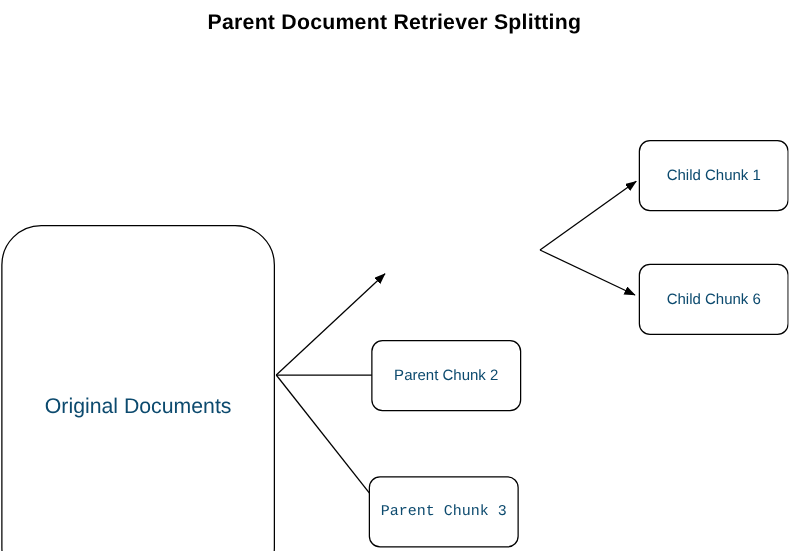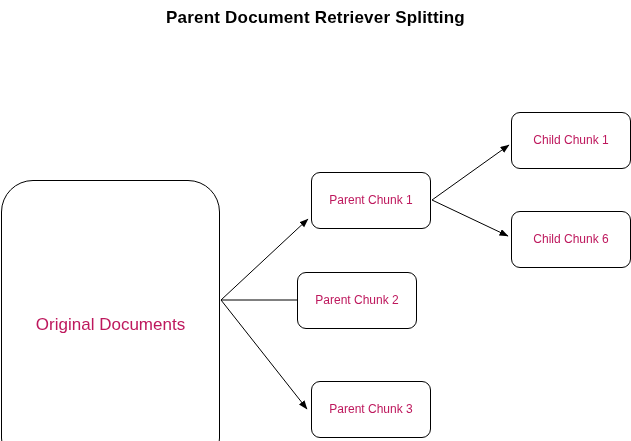--- a/index.html
+++ b/index.html
@@ -36,39 +36,39 @@
   }
   .node {
     position: absolute;
     box-sizing: border-box;
     background: #ffffff;
     border: 1px solid #000000;
     display: flex;
     align-items: center;
     justify-content: center;
     text-align: left;
-    color: #be185d;
+    color: #0c4a6e;
   }
   .node-original {
     left: 1px;
     top: 180px;
     width: 219px;
     height: 290px;
     border-radius: 32px;
     font-size: 17px;
   }
   .node-small {
     width: 120px;
     height: 57px;
     border-radius: 9px;
     font-size: 12px;
   }
   .node-parent1 { left: 311px; top: 172px; }
   .node-parent2 { left: 297px; top: 272px; }
-  .node-parent3 { left: 311px; top: 381px; }
+  .node-parent3 { left: 295px; top: 381px; font-family: Liberation Mono, monospace; }
   .node-child1  { left: 511px; top: 112px; }
   .node-child2  { left: 511px; top: 211px; }
   .node-label {
     pointer-events: none;
     line-height: 1.2;
     padding: 0 4px;
   }
 </style>
 </head>
 <body>
@@ -87,23 +87,20 @@
     <line x1="221" y1="300" x2="308" y2="300" stroke="#000000" stroke-width="1" marker-end="url(#arrowhead)"></line>
     <line x1="221" y1="300" x2="307" y2="409" stroke="#000000" stroke-width="1" marker-end="url(#arrowhead)"></line>
     <line x1="432" y1="200" x2="509" y2="145" stroke="#000000" stroke-width="1" marker-end="url(#arrowhead)"></line>
     <line x1="432" y1="200" x2="508" y2="236" stroke="#000000" stroke-width="1" marker-end="url(#arrowhead)"></line>
   </svg>
 
   <div class="node node-original">
     <span class="node-label">Original Documents</span>
   </div>
 
-  <div class="node node-small node-parent1">
-    <span class="node-label">Parent Chunk 1</span>
-  </div>
 
   <div class="node node-small node-parent2">
     <span class="node-label">Parent Chunk 2</span>
   </div>
 
   <div class="node node-small node-parent3">
     <span class="node-label">Parent Chunk 3</span>
   </div>
 
   <div class="node node-small node-child1">

